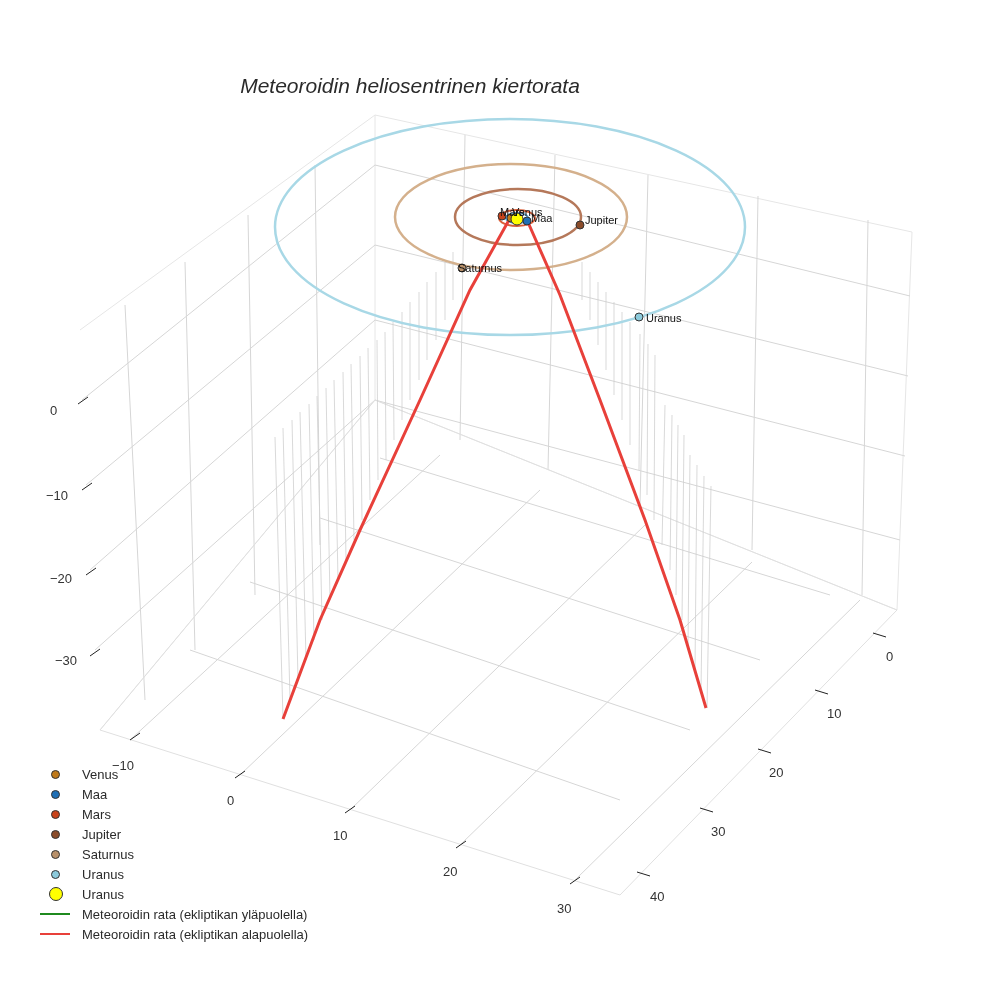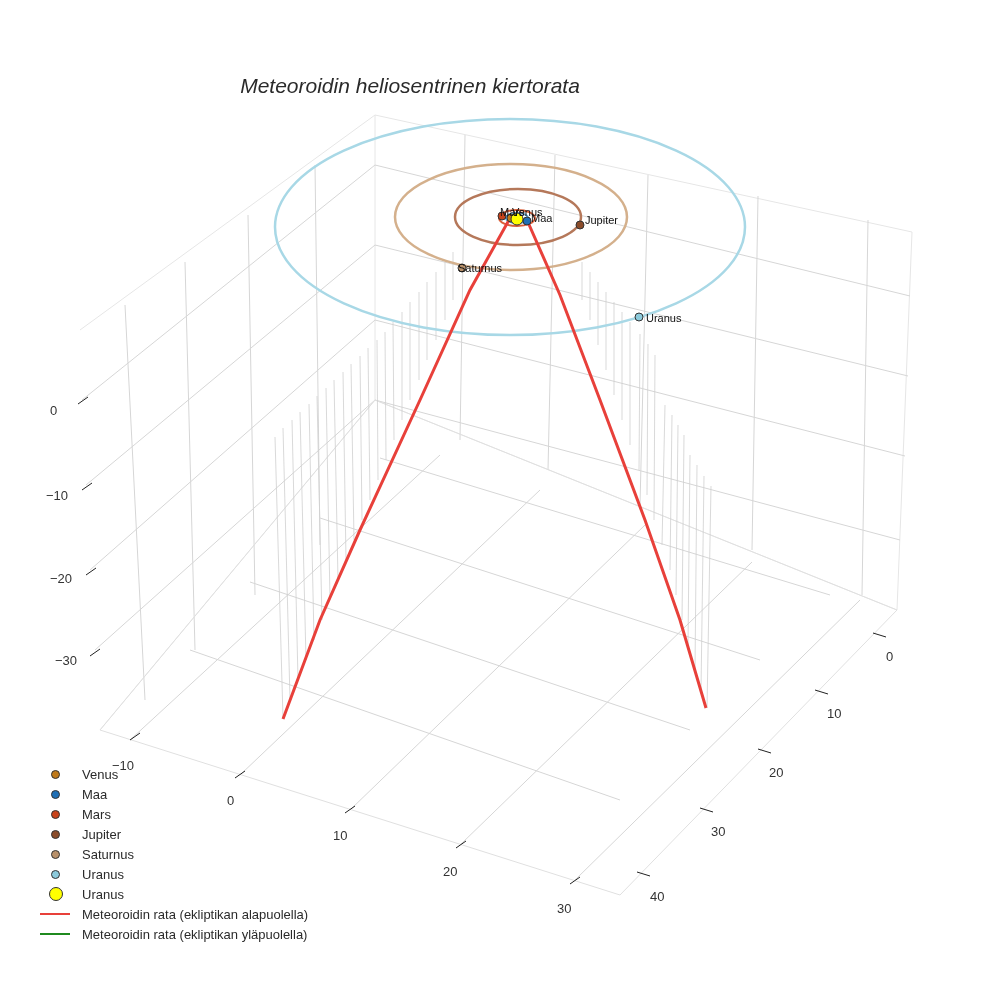--- a/index.html
+++ b/index.html
@@ -212,23 +212,23 @@
     <span class="legend-label">Uranus</span>
   </div>
   <div class="legend-item">
     <span class="legend-sym">
         <span class="dot" style="left:13px;top:3px;width:14px;height:14px;background:#ffff00"></span>
       </span>
     <span class="legend-label">Uranus</span>
   </div>
   <div class="legend-item">
     <span class="legend-sym">
+        <span class="line" style="background:#1f8a1f"></span>
+      </span>
+    <span class="legend-label">Meteoroidin rata (ekliptikan yläpuolella)</span>
+  </div>
+  <div class="legend-item">
+    <span class="legend-sym">
         <span class="line" style="background:#e8403a"></span>
       </span>
     <span class="legend-label">Meteoroidin rata (ekliptikan alapuolella)</span>
   </div>
-  <div class="legend-item">
-    <span class="legend-sym">
-        <span class="line" style="background:#1f8a1f"></span>
-      </span>
-    <span class="legend-label">Meteoroidin rata (ekliptikan yläpuolella)</span>
-  </div>
 </div>
 
 </body></html>

